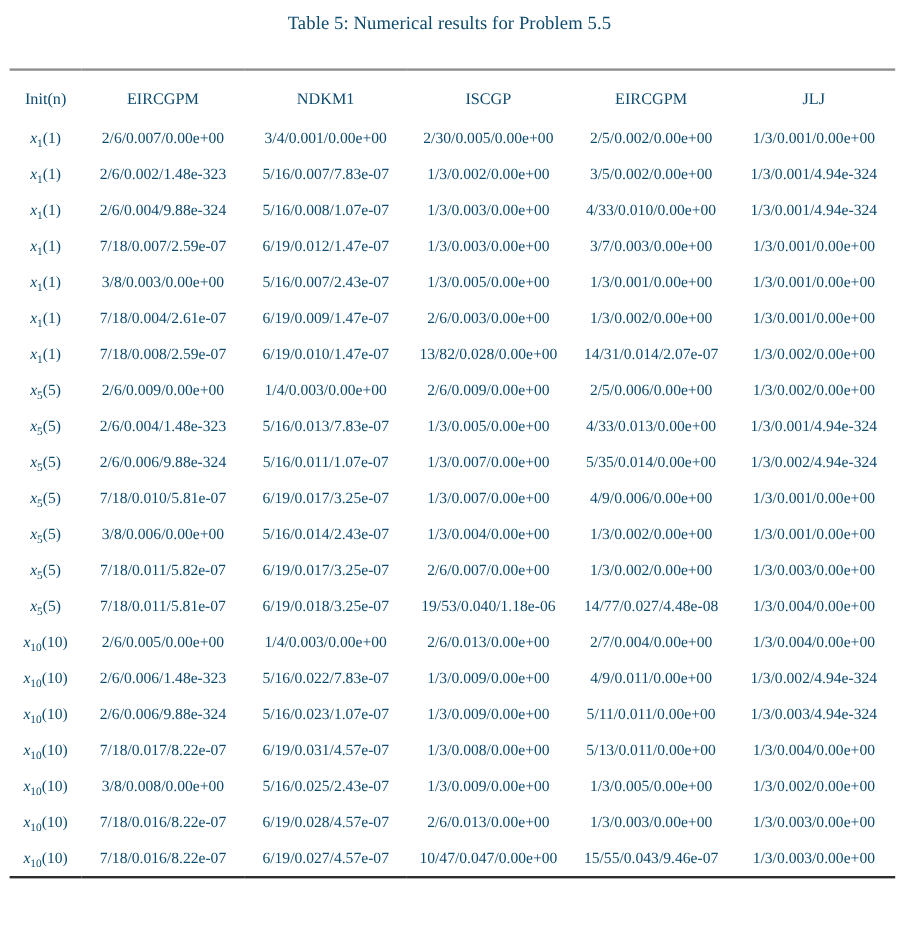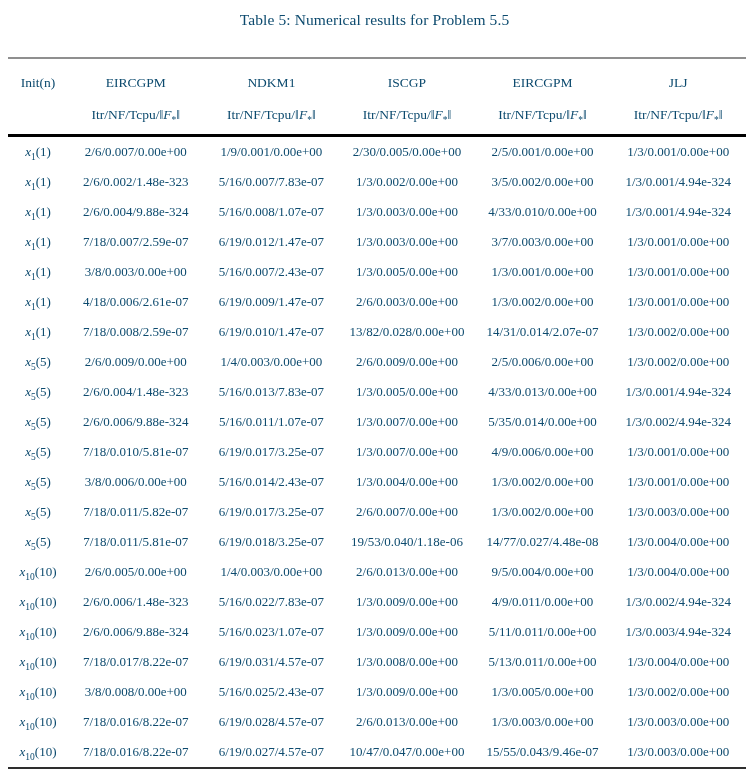--- a/index.html
+++ b/index.html
@@ -69,36 +69,28 @@
       </colgroup>
     <thead>
       <tr id="header-row" class="col-header-row">
           <th>Init(n)</th>
           <th>EIRCGPM</th>
           <th>NDKM1</th>
           <th>ISCGP</th>
           <th>EIRCGPM</th>
           <th>JLJ</th>
         </tr>
-      <tr id="metric-row" class="metric-header-row">
-          <th></th>
-          <th>Itr/NF/Tcpu/‖<i>F</i><sub>*</sub>‖</th>
-          <th>Itr/NF/Tcpu/‖<i>F</i><sub>*</sub>‖</th>
-          <th>Itr/NF/Tcpu/‖<i>F</i><sub>*</sub>‖</th>
-          <th>Itr/NF/Tcpu/‖<i>F</i><sub>*</sub>‖</th>
-          <th>Itr/NF/Tcpu/‖<i>F</i><sub>*</sub>‖</th>
-        </tr>
     </thead>
     <tbody id="table-body">
         <tr>
           <td><i>x</i><sub>1</sub>(1)</td>
           <td>2/6/0.007/0.00e+00</td>
-          <td>1/9/0.001/0.00e+00</td>
+          <td>3/4/0.001/0.00e+00</td>
           <td>2/30/0.005/0.00e+00</td>
-          <td>2/5/0.001/0.00e+00</td>
+          <td>2/5/0.002/0.00e+00</td>
           <td>1/3/0.001/0.00e+00</td>
         </tr>
         <tr>
           <td><i>x</i><sub>1</sub>(1)</td>
           <td>2/6/0.002/1.48e-323</td>
           <td>5/16/0.007/7.83e-07</td>
           <td>1/3/0.002/0.00e+00</td>
           <td>3/5/0.002/0.00e+00</td>
           <td>1/3/0.001/4.94e-324</td>
         </tr>
@@ -121,21 +113,21 @@
         <tr>
           <td><i>x</i><sub>1</sub>(1)</td>
           <td>3/8/0.003/0.00e+00</td>
           <td>5/16/0.007/2.43e-07</td>
           <td>1/3/0.005/0.00e+00</td>
           <td>1/3/0.001/0.00e+00</td>
           <td>1/3/0.001/0.00e+00</td>
         </tr>
         <tr>
           <td><i>x</i><sub>1</sub>(1)</td>
-          <td>4/18/0.006/2.61e-07</td>
+          <td>7/18/0.004/2.61e-07</td>
           <td>6/19/0.009/1.47e-07</td>
           <td>2/6/0.003/0.00e+00</td>
           <td>1/3/0.002/0.00e+00</td>
           <td>1/3/0.001/0.00e+00</td>
         </tr>
         <tr>
           <td><i>x</i><sub>1</sub>(1)</td>
           <td>7/18/0.008/2.59e-07</td>
           <td>6/19/0.010/1.47e-07</td>
           <td>13/82/0.028/0.00e+00</td>
@@ -196,21 +188,21 @@
           <td>6/19/0.018/3.25e-07</td>
           <td>19/53/0.040/1.18e-06</td>
           <td>14/77/0.027/4.48e-08</td>
           <td>1/3/0.004/0.00e+00</td>
         </tr>
         <tr>
           <td><i>x</i><sub>10</sub>(10)</td>
           <td>2/6/0.005/0.00e+00</td>
           <td>1/4/0.003/0.00e+00</td>
           <td>2/6/0.013/0.00e+00</td>
-          <td>9/5/0.004/0.00e+00</td>
+          <td>2/7/0.004/0.00e+00</td>
           <td>1/3/0.004/0.00e+00</td>
         </tr>
         <tr>
           <td><i>x</i><sub>10</sub>(10)</td>
           <td>2/6/0.006/1.48e-323</td>
           <td>5/16/0.022/7.83e-07</td>
           <td>1/3/0.009/0.00e+00</td>
           <td>4/9/0.011/0.00e+00</td>
           <td>1/3/0.002/4.94e-324</td>
         </tr>

